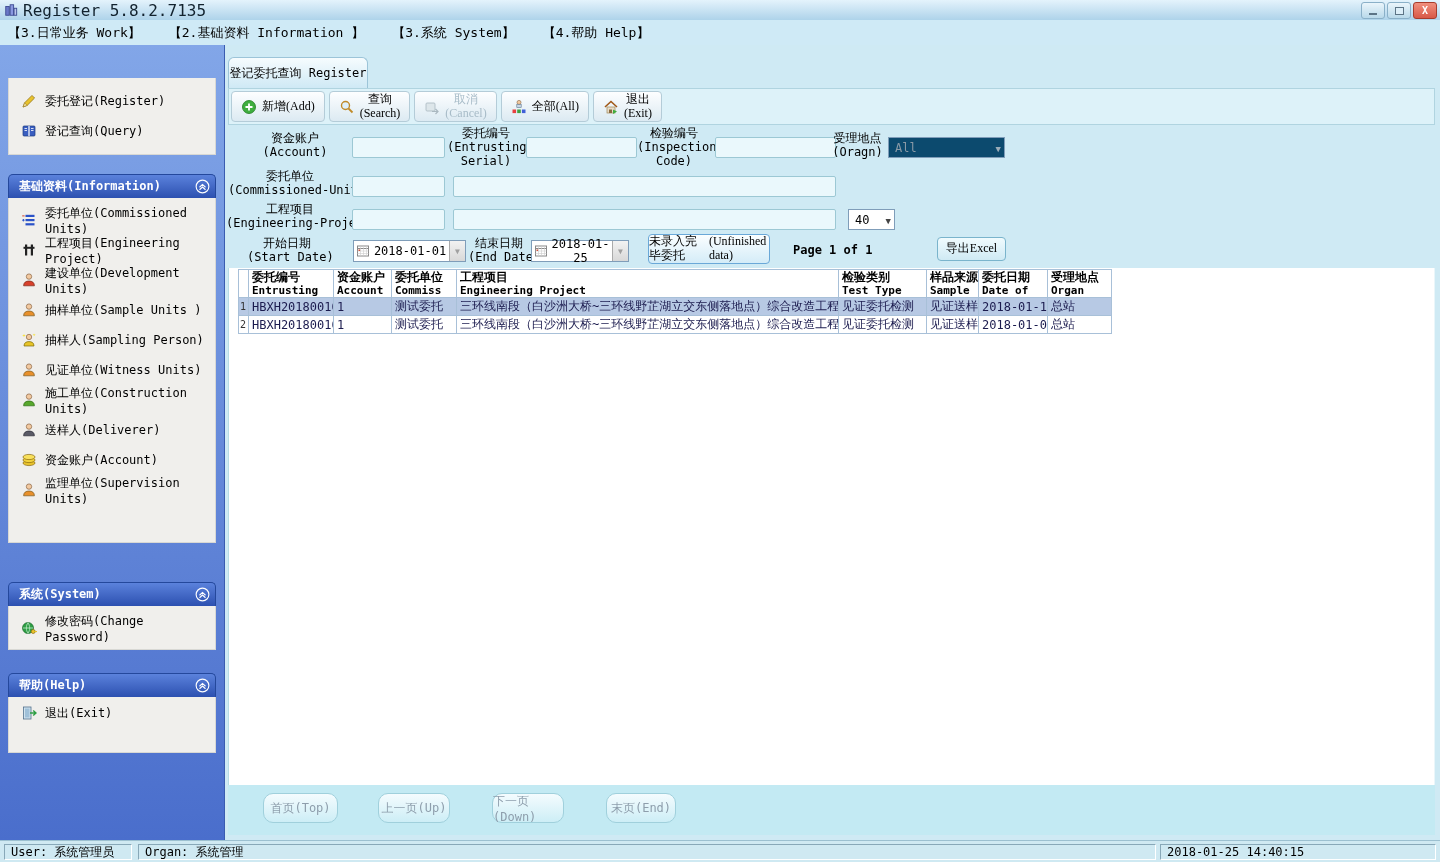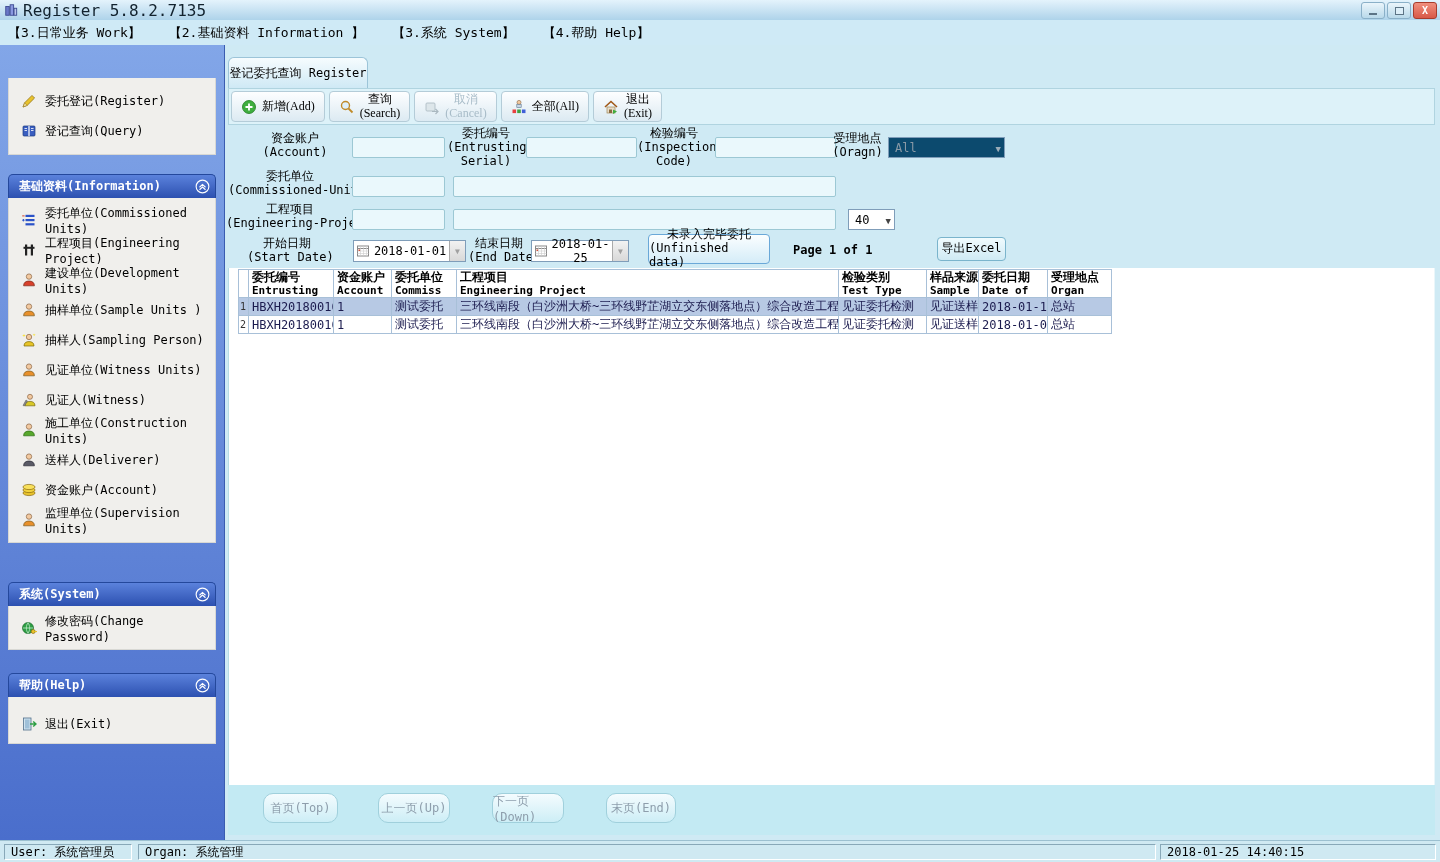--- a/index.html
+++ b/index.html
@@ -71,22 +71,22 @@
   .fselect.dark{background:#fff;}
   .fselect.dark .arrow::after{color:#444;}
   .dp{position:absolute;height:22px;box-sizing:border-box;border:1px solid #7f9db9;
     background:#fff;display:flex;align-items:center;}
   .dp .dptext{flex:1;text-align:center;}
   .dp .dpbtn{width:15px;height:100%;background:linear-gradient(180deg,#f2f2f2,#d8d8d8);
     border-left:1px solid #aaa;display:flex;align-items:center;justify-content:center;}
   .dp .dpbtn::after{content:"▼";font-size:8px;color:#a0a0a0;}
   .dp .cal{margin:0 2px 0 3px;display:flex;}
   .fbtn{position:absolute;box-sizing:border-box;border:1px solid #6aa8d8;border-radius:4px;
-    background:linear-gradient(180deg,#fbfeff,#d4ecf8);display:flex;flex-direction:column;
-    align-items:center;justify-content:center;line-height:1.15;cursor:pointer;}
+    background:linear-gradient(180deg,#fbfeff,#d4ecf8);display:flex;flex-direction:row;
+    align-items:center;justify-content:center;line-height:1.15;cursor:pointer;font-family:Liberation Serif, serif;}
   .fbtn.small{border-color:#7ab4cc;background:linear-gradient(180deg,#f0fbfe,#cfeaf4);}
   .pageinfo{position:absolute;font-weight:bold;}
 
   
   .gridarea{position:absolute;left:3px;top:223px;right:5px;height:517px;background:#fff;
     border-left:1px solid #b6dce6;border-right:1px solid #eaf6fa;}
   table.grid{border-collapse:collapse;table-layout:fixed;margin:1px 0 0 9px;width:873px;}
   .grid th,.grid td{border:1px solid #a8c0d8;padding:0 3px;overflow:hidden;
     white-space:nowrap;box-sizing:border-box;}
   .grid th{height:28px;text-align:left;vertical-align:top;font-weight:bold;background:#fff;
@@ -218,28 +218,20 @@
         </div>
         <div class="side-item">
           <svg class="icn" viewBox="0 0 16 16">
               <circle cx="8" cy="4.6" r="2.7" fill="#f2c9a0" stroke="#8a6340" stroke-width="0.7"></circle>
               <path d="M2.6 13.8c0-3.4 2.4-4.8 5.4-4.8s5.4 1.4 5.4 4.8z" fill="#e8902c" stroke="#7a5a20" stroke-width="0.7"></path>
             </svg>
           <span>见证单位(Witness Units)</span>
         </div>
         <div class="side-item">
           <svg class="icn" viewBox="0 0 16 16">
-              <circle cx="9" cy="4.8" r="2.5" fill="#f2c9a0" stroke="#8a6340" stroke-width="0.7"></circle>
-              <path d="M4 13.8c0-3.2 2.2-4.4 5-4.4s5 1.2 5 4.4z" fill="#d8c828" stroke="#7a6a10" stroke-width="0.7"></path>
-              <path d="M2 13.5L5 8l1.5 1-3 5z" fill="#888" stroke="#555" stroke-width="0.5"></path>
-            </svg>
-          <span>见证人(Witness)</span>
-        </div>
-        <div class="side-item">
-          <svg class="icn" viewBox="0 0 16 16">
               <circle cx="8" cy="4.6" r="2.7" fill="#f2c9a0" stroke="#8a6340" stroke-width="0.7"></circle>
               <path d="M2.6 13.8c0-3.4 2.4-4.8 5.4-4.8s5.4 1.4 5.4 4.8z" fill="#58a82c" stroke="#2a6a10" stroke-width="0.7"></path>
             </svg>
           <span>施工单位(Construction Units)</span>
         </div>
         <div class="side-item">
           <svg class="icn" viewBox="0 0 16 16">
               <circle cx="8" cy="4.6" r="2.7" fill="#f2c9a0" stroke="#8a6340" stroke-width="0.7"></circle>
               <path d="M2.6 13.8c0-3.4 2.4-4.8 5.4-4.8s5.4 1.4 5.4 4.8z" fill="#5a5a66" stroke="#2a2a33" stroke-width="0.7"></path>
             </svg>
@@ -289,21 +281,21 @@
     <div class="sec" style="margin-top:23px;">
       <div class="sec-h">
         <span>帮助(Help)</span>
         <span class="chev">
             <svg width="15" height="15" viewBox="0 0 16 16">
               <circle cx="8" cy="8" r="6.8" fill="none" stroke="#fff" stroke-width="1.2"></circle>
               <path d="M4.8 8.8L8 5.8l3.2 3M4.8 11.5L8 8.5l3.2 3" fill="none" stroke="#fff" stroke-width="1.2"></path>
             </svg>
           </span>
       </div>
-      <div class="sec-b" style="height:47px;padding-top:12px;">
+      <div class="sec-b" style="height:56px;padding-top:1px;">
         <div class="side-item">
           <svg class="icn" viewBox="0 0 16 16">
               <rect x="2.5" y="2" width="7.5" height="12" fill="#cfe2ee" stroke="#51708c" stroke-width="0.8"></rect>
               <rect x="4" y="3.5" width="4.5" height="9" fill="#9fc0d8"></rect>
               <path d="M9 8h5.5M12.2 5.5L15 8l-2.8 2.5" stroke="#2e9e44" stroke-width="1.5" fill="none"></path>
             </svg>
           <span>退出(Exit)</span>
         </div>
       </div>
     </div>

